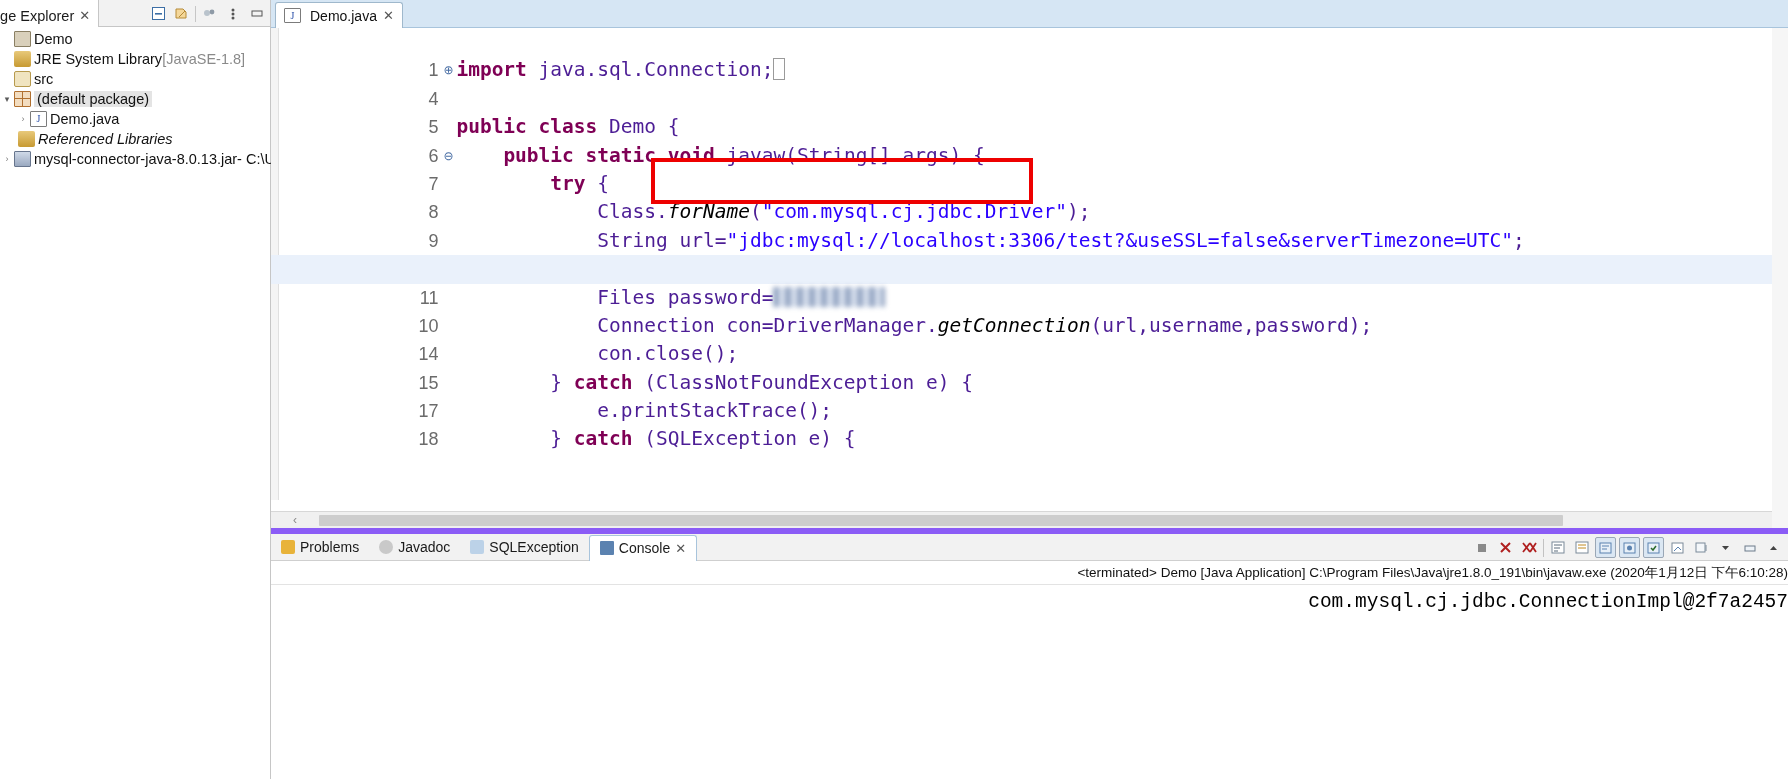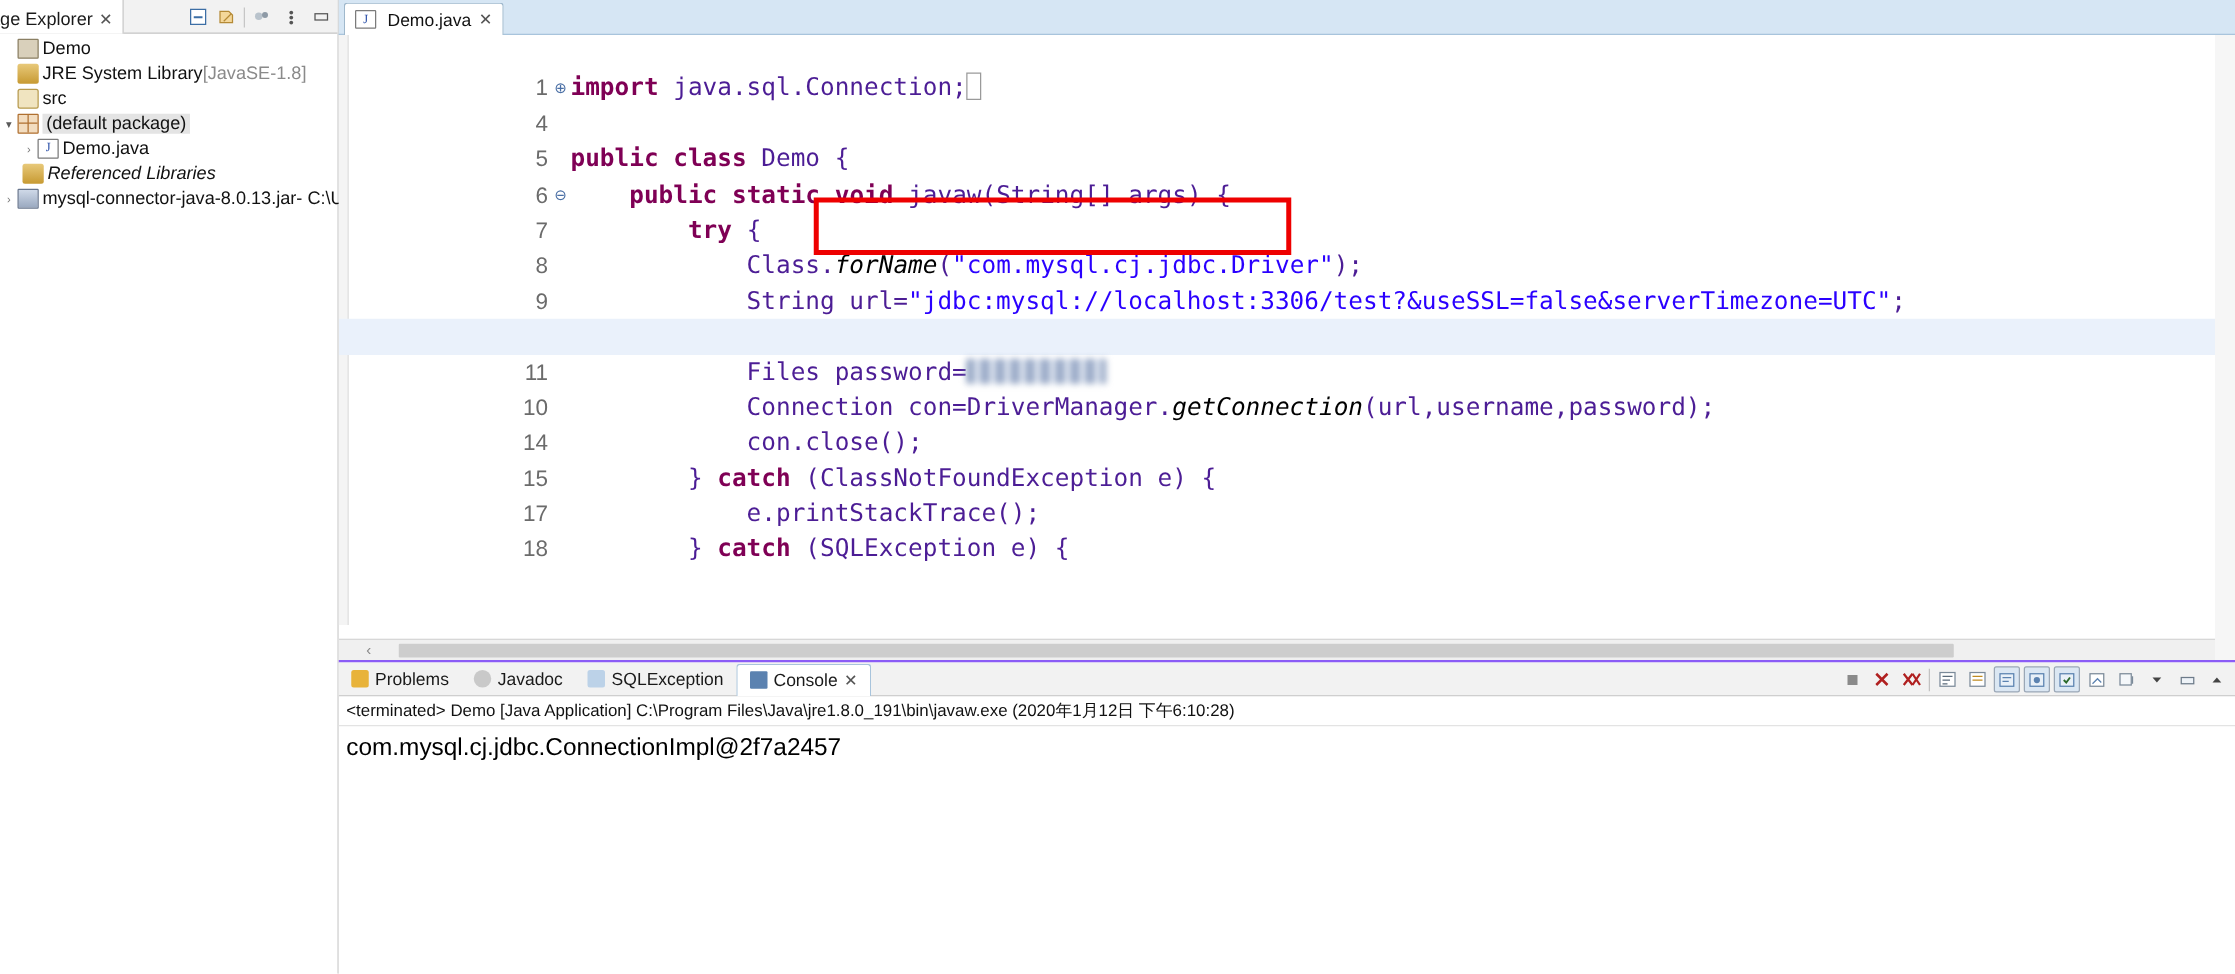--- a/index.html
+++ b/index.html
@@ -163,21 +163,21 @@
 
   
   .vscroll {
     position: absolute; right: 0; top: 28px; width: 16px; height: 500px;
     background: #f6f6f6;
   }
 
   
   .console {
     position: absolute; left: 0; top: 528px; right: 0; bottom: 0;
-    background: #ffffff; border-top: 2px solid #8b5cf6;
+    background: #ffffff; border-top: 6px solid #8b5cf6; text-align: right;
   }
   .console-tabrow {
     position: relative; height: 27px; background: #f2f2f2;
     border-bottom: 1px solid #cfcfcf; display: flex; align-items: center;
   }
   .ctab {
     display: flex; align-items: center; gap: 5px;
     height: 27px; padding: 0 10px; font-size: 14px; color: #1a1a1a;
     white-space: nowrap;
   }
@@ -204,21 +204,21 @@
     border: 1px solid #9aa7b6; background: #dbe7f3; border-radius: 2px;
   }
   .ctool.sep { width: 1px; height: 18px; background: #c2c2c2; }
 
   .console-status {
     font-size: 13.5px; color: #111; padding: 3px 0 2px 6px;
     border-bottom: 1px solid #e3e3e3; white-space: nowrap;
     font-family: "Liberation Sans", sans-serif;
   }
   .console-out {
-    font-family: Liberation Sans, sans-serif; font-size: 19.5px;
+    font-family: Liberation Mono, monospace; font-size: 19.5px;
     color: #000; padding: 6px 0 0 6px; white-space: pre;
   }
 </style>
 </head>
 <body>
 
 <div class="app">
 
   <div class="explorer">
     <div class="explorer-tabrow">

